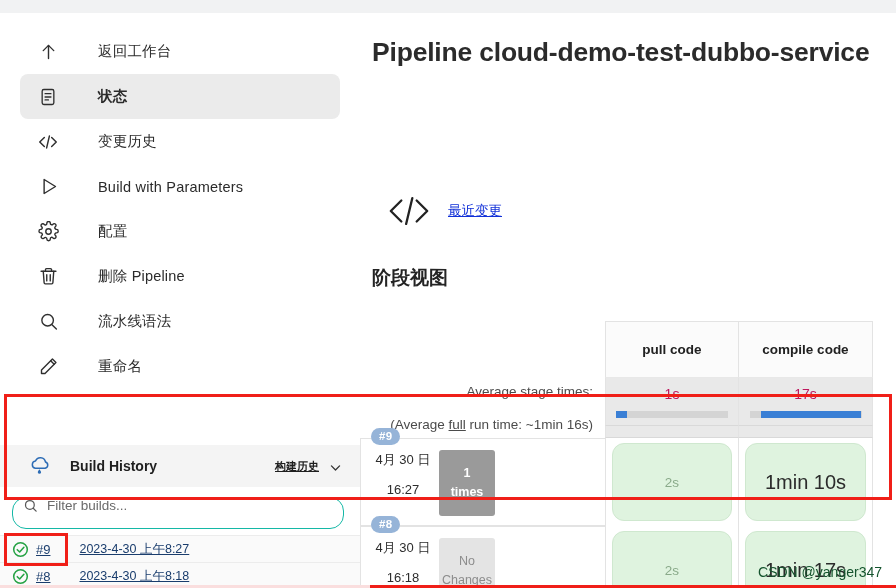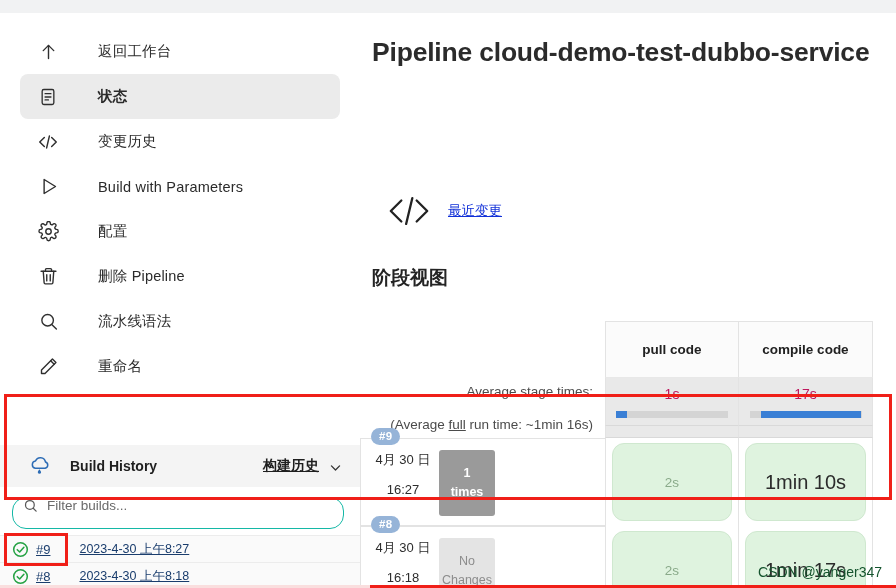--- a/index.html
+++ b/index.html
@@ -66,21 +66,21 @@
     background: #f4f4f4;
     padding: 0 18px 0 28px;
   }
   .bh-cloud { width: 26px; height: 22px; flex: 0 0 26px; color: #2d6cb5; }
   .bh-title {
     margin-left: 16px;
     font-size: 14px; font-weight: bold; color: #1f1f1f;
     flex: 1;
   }
   .bh-link {
-    font-size: 14px; font-weight: bold; color: #1f1f1f;
+    font-size: 11px; font-weight: bold; color: #1f1f1f;
     text-decoration: underline; cursor: pointer;
   }
   .bh-chevron { margin-left: 10px; width: 13px; height: 13px; color: #333; }
 
   .bh-filter-wrap { padding: 10px 16px 6px 12px; }
   .bh-filter {
     display: flex; align-items: flex-start;
     height: 32px;
     border: 1px solid #14b8a6;
     border-radius: 14px;

